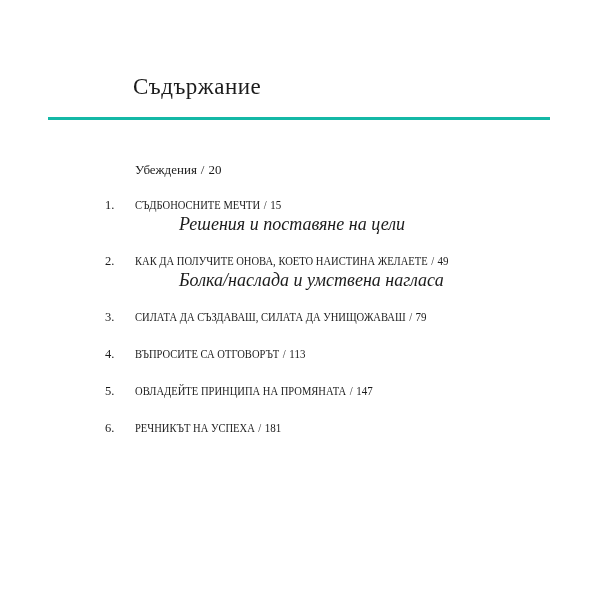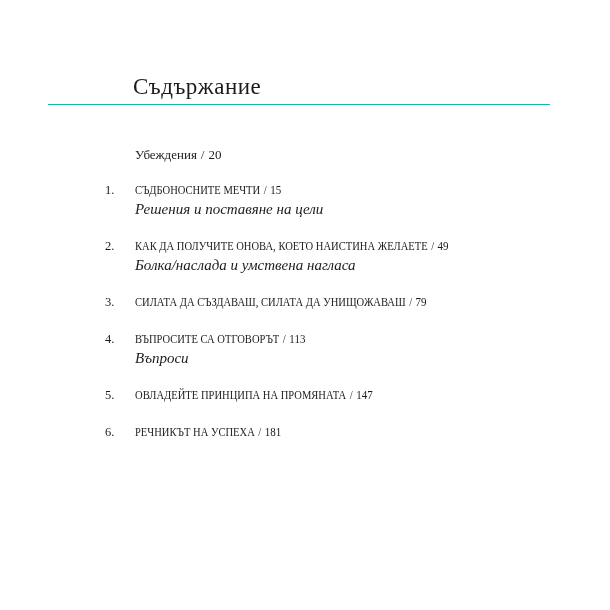--- a/index.html
+++ b/index.html
@@ -11,22 +11,22 @@
     position: relative;
     width: 610px;
     height: 610px;
     background: #ffffff;
     color: #1b1b1b;
     font-family: "Liberation Serif", serif;
     overflow: hidden;
   }
   .toc-header {
     margin: 73px 60px 0 48px;
-    border-bottom: 1px solid #14b8a6;
-    padding-bottom: 3px;
+    border-bottom: 3px solid #14b8a6;
+    padding-bottom: 16px;
   }
   .toc-title {
     margin: 0 0 0 85px;
     font-size: 23px;
     line-height: 28px;
     font-weight: 400;
     letter-spacing: 0.5px;
   }
   .intro-row {
     margin: 40px 0 0 135px;
@@ -62,23 +62,24 @@
   .intro-row .sep,
   .entry-title-row .sep {
     margin: 0 4px;
     color: #2a2a2a;
   }
   .entry-page {
     font-size: 12.5px;
   }
   .entry-subtitle {
     font-style: italic;
-    font-size: 15px;
+    font-size: 18px;
     line-height: 19px;
     white-space: pre-line;
+    margin-left: 44px;
   }
 </style>
 </head>
 <body>
 
 <div class="page">
 
   <header class="toc-header">
     <h1 class="toc-title">Съдържание</h1>
   </header>
@@ -117,21 +118,20 @@
         </div>
       </div>
     </li>
 
     <li class="entry">
       <span class="entry-number">4.</span>
       <div class="entry-body">
         <div class="entry-title-row">
           <span class="entry-title">ВЪПРОСИТЕ СА ОТГОВОРЪТ</span><span class="sep">/</span><span class="entry-page">113</span>
         </div>
-        <div class="entry-subtitle">Въпроси</div>
       </div>
     </li>
 
     <li class="entry">
       <span class="entry-number">5.</span>
       <div class="entry-body">
         <div class="entry-title-row">
           <span class="entry-title">ОВЛАДЕЙТЕ ПРИНЦИПА НА ПРОМЯНАТА</span><span class="sep">/</span><span class="entry-page">147</span>
         </div>
       </div>

